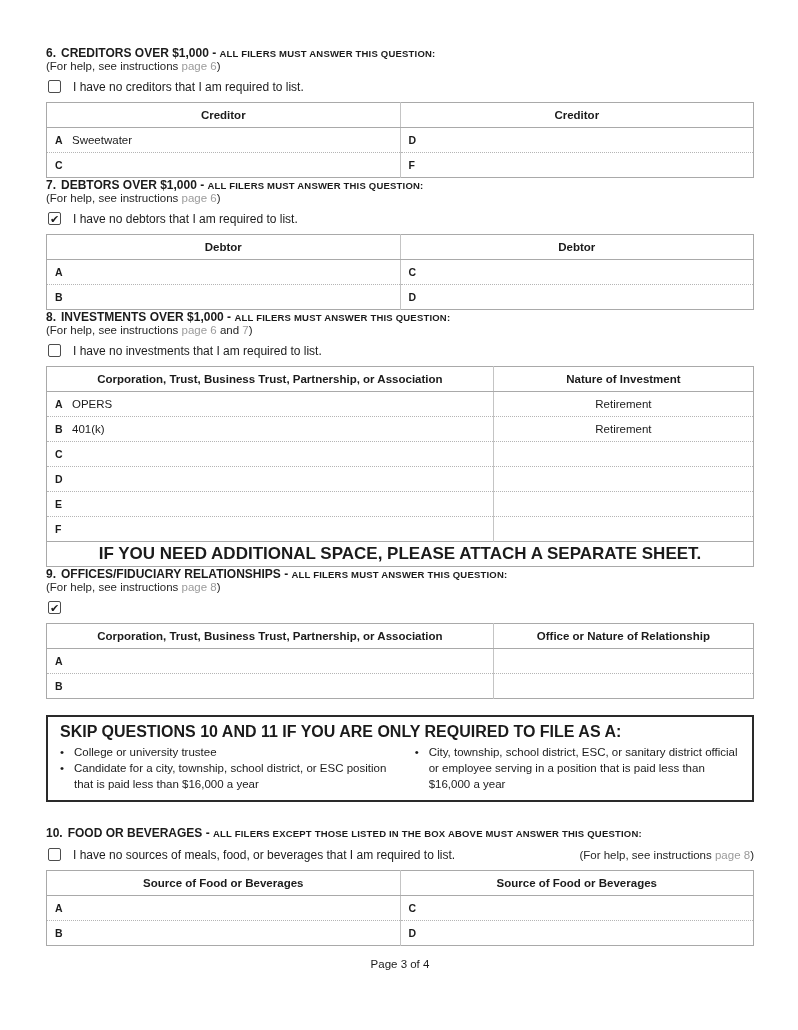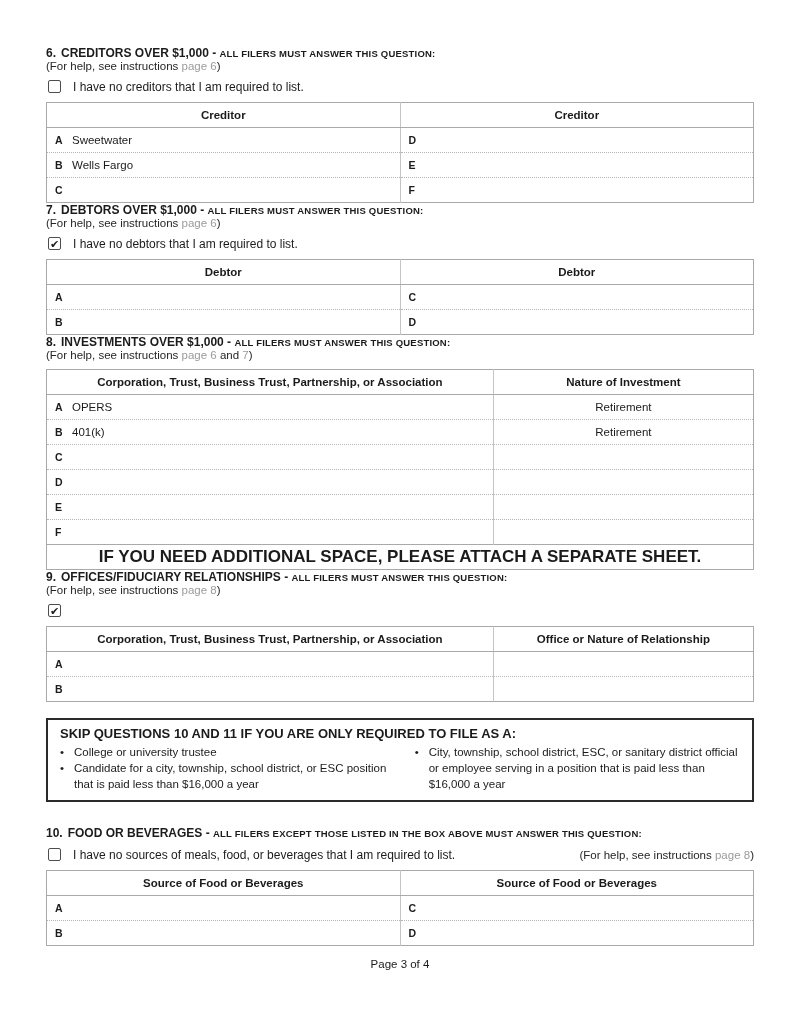--- a/index.html
+++ b/index.html
@@ -53,21 +53,21 @@
   .nature { text-align: center; }
   .note-row td {
     border-top: 1px solid #a9a9a9; border-bottom: none;
     font-weight: bold; text-align: center; font-size: 17px;
   }
 
   .skip-box {
     border: 2px solid #2a2a2a; margin-top: 16px;
     padding: 6px 10px 8px 12px;
   }
-  .skip-title { font-weight: bold; font-size: 13px; }
+  .skip-title { font-weight: bold; font-size: 16px; }
   .skip-cols { display: flex; margin-top: 3px; }
   .skip-col { font-size: 11.5px; line-height: 16px; }
   .skip-col.left { width: 52%; padding-right: 10px; }
   .skip-col.right { width: 48%; }
   ul.skip-list { list-style: none; margin: 0; padding: 0; }
   ul.skip-list li { display: flex; }
   .bullet { width: 14px; flex: 0 0 auto; }
   .bullet-text { flex: 1; }
 
   .page-footer { text-align: center; font-size: 11.5px; margin-top: 12px; }
@@ -98,24 +98,20 @@
       <th>Creditor</th>
       <th class="c2">Creditor</th>
     </tr>
       </thead>
     <tbody>
       <tr>
         <td><span class="letter">A</span><span>Sweetwater</span></td>
         <td class="c2"><span class="letter">D</span><span></span></td>
       </tr>
       <tr>
-        <td><span class="letter">B</span><span>Wells Fargo</span></td>
-        <td class="c2"><span class="letter">E</span><span></span></td>
-      </tr>
-      <tr>
         <td><span class="letter">C</span><span></span></td>
         <td class="c2"><span class="letter">F</span><span></span></td>
       </tr>
     </tbody>
   </table>
 </div>
 
 <div class="section">
   <div class="sec-head">
     <div class="sec-title">
@@ -154,20 +150,24 @@
 </div>
 
 <div class="section">
   <div class="sec-head">
     <div class="sec-title">
       <span class="sec-num">8.</span><span>INVESTMENTS OVER $1,000</span><span> - </span><span class="sec-qual">ALL FILERS MUST ANSWER THIS QUESTION:</span>
     </div>
     <div class="help">
       <span>(For help, see instructions </span><a class="pref">page 6</a><span> and </span><a class="pref">7</a><span>)</span>
     </div>
+  </div>
+  <div class="check-row">
+    <span class="checkbox"></span>
+    <span class="check-label">I have no investments that I am required to list.</span>
   </div>
   <table class="ftable">
     <colgroup>
         <col style="width:63.2%">
         <col style="width:36.8%">
       </colgroup>
     <thead>
         <tr>
       <th>Corporation, Trust, Business Trust, Partnership, or Association</th>
       <th class="c2">Nature of Investment</th>

